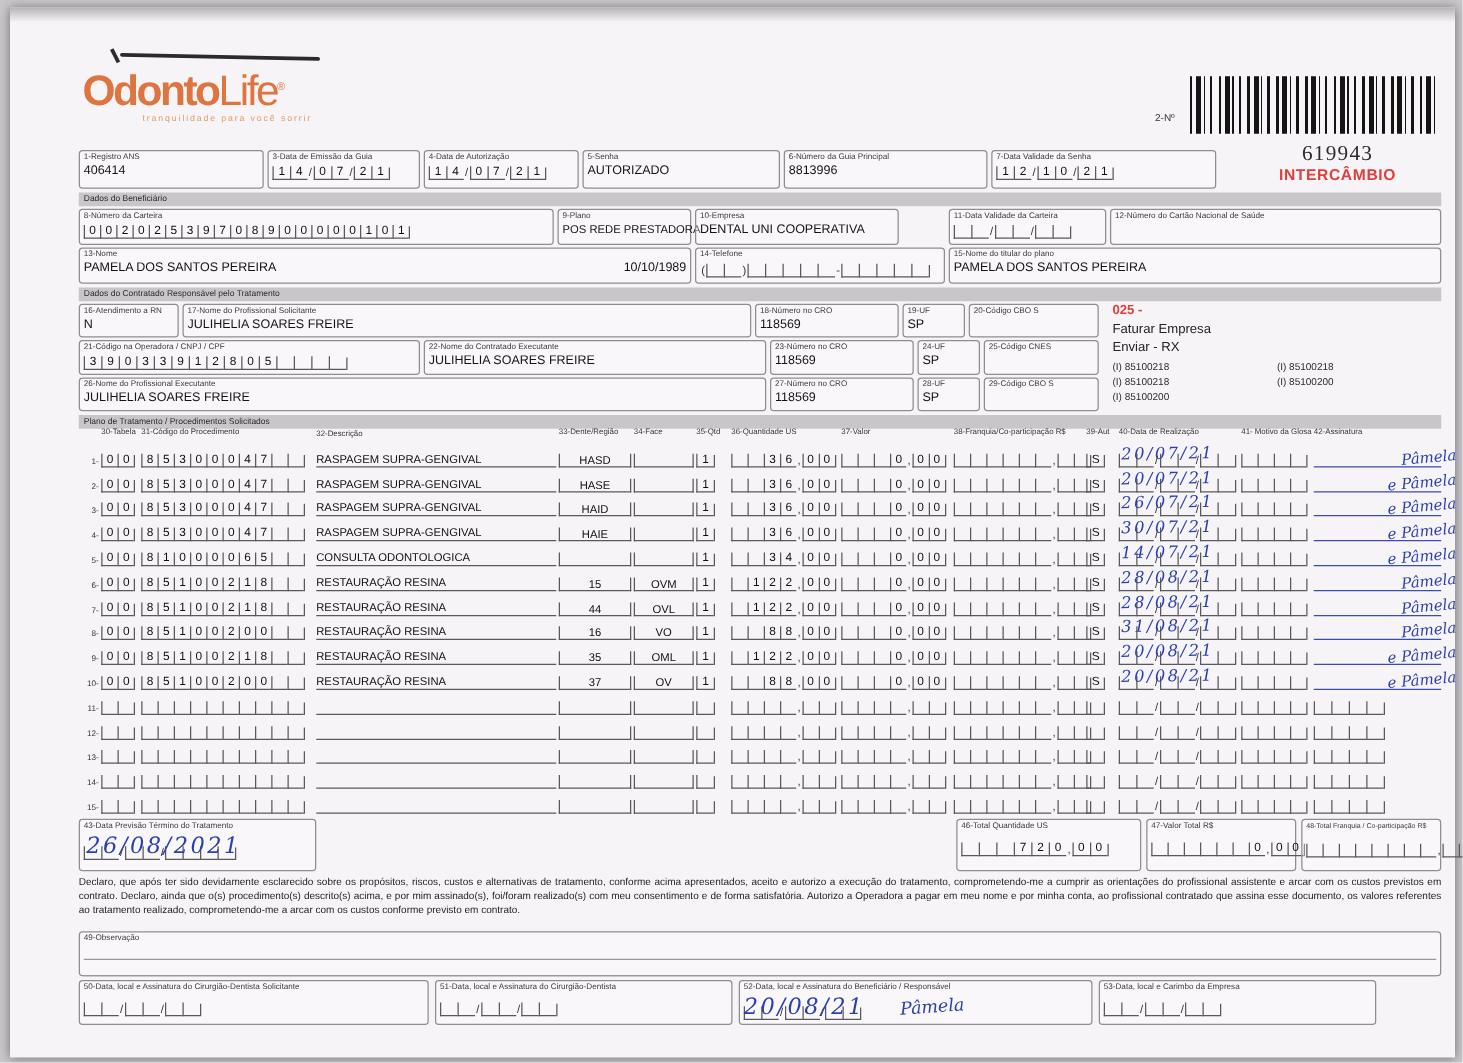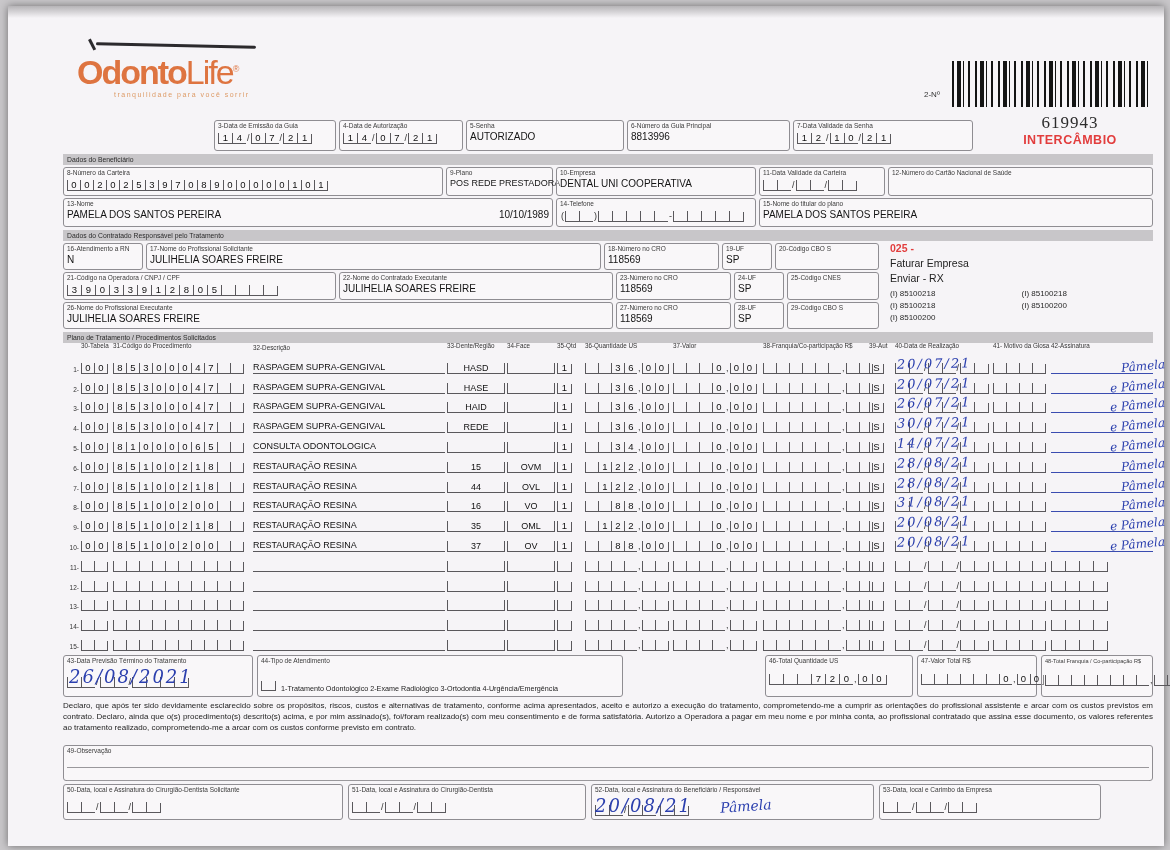--- a/index.html
+++ b/index.html
@@ -15,21 +15,21 @@
   .secbar{position:absolute;left:55px;width:1090px;height:11px;background:#c8c6c9;font-size:6.8px;color:#2b2b2b;line-height:11px;padding-left:4px;box-sizing:border-box;}
   
   .comb{display:flex;align-items:flex-end;margin-top:3px;}
   .comb .c{min-width:13px;height:10px;border-left:1px solid #5a585c;border-bottom:1.2px solid #5a585c;font-size:9.5px;line-height:10px;text-align:center;color:#101010;}
   .comb .cend{width:0;height:10px;border-left:1px solid #5a585c;}
   .comb .sep{font-size:9px;line-height:11px;padding:0 1px;color:#333;}
   .sm.comb .c{min-width:12px;}
   
   .logo{position:absolute;left:58px;top:46px;color:#de7440;}
   .logo .big{font-size:34px;line-height:34px;letter-spacing:-2px;}
-  .logo .w1{font-weight:bold;margin-left:11px;}
+  .logo .w1{font-weight:bold;}
   .logo .w2{font-weight:normal;}
   .logo .reg{font-size:9px;vertical-align:super;}
   .logo .tag{display:block;font-size:7px;letter-spacing:1.5px;color:#dd9a66;margin:2px 0 0 48px;}
   .title{position:absolute;left:375px;top:80px;width:430px;text-align:center;font-size:15px;color:#3d3d3d;letter-spacing:.5px;}
   .bc-lbl{position:absolute;left:916px;top:84px;font-size:8px;color:#333;}
   .barcode{position:absolute;left:944px;top:55px;width:198px;height:46px;background:repeating-linear-gradient(90deg,#141414 0 2px,transparent 2px 5px,#141414 5px 9px,transparent 9px 11px,#141414 11px 12px,transparent 12px 16px,#141414 16px 18px,transparent 18px 23px);}
   .gnum{position:absolute;left:978px;top:107px;width:168px;text-align:center;}
   .gnum .n{font-size:17px;color:#2c2c2c;letter-spacing:1px;font-family:Liberation Serif, serif;}
   .gnum .inter{font-size:12.5px;font-weight:bold;color:#e23d3d;letter-spacing:.5px;}
   
@@ -80,20 +80,24 @@
     <span class="big"><span class="w1">Odonto</span><span class="w2">Life</span><span class="reg">®</span></span>
     <span class="tag">tranquilidade para você sorrir</span>
   </div>
   <div class="bc-lbl">2-Nº</div>
   <div class="barcode"></div>
   <div class="gnum">
     <div class="n">619943</div>
     <div class="inter">INTERCÂMBIO</div>
   </div>
 
+  <div class="box" style="left:55px;top:114px;width:148px;height:31px">
+    <span class="lbl">1-Registro ANS</span>
+    <span class="val">406414</span>
+  </div>
   <div class="box" style="left:206px;top:114px;width:122px;height:31px">
     <span class="lbl">3-Data de Emissão da Guia</span>
     <span class="comb">
         <span class="c">1</span>
         <span class="c">4</span>
         <span class="sep">/</span>
         <span class="c">0</span>
         <span class="c">7</span>
         <span class="sep">/</span>
         <span class="c">2</span>
@@ -163,21 +167,21 @@
         <span class="c">1</span>
         <span class="c">0</span>
         <span class="c">1</span>
         <span class="cend"></span>
       </span>
   </div>
   <div class="box" style="left:438px;top:161px;width:107px;height:29px">
     <span class="lbl">9-Plano</span>
     <span class="val" style="font-size:9px">POS REDE PRESTADORA</span>
   </div>
-  <div class="box" style="left:548px;top:161px;width:200px;height:29px">
+  <div class="box" style="left:548px;top:161px;width:163px;height:29px">
     <span class="lbl">10-Empresa</span>
     <span class="val">DENTAL UNI  COOPERATIVA</span>
   </div>
   <div class="box" style="left:751px;top:161px;width:126px;height:29px">
     <span class="lbl">11-Data Validade da Carteira</span>
     <span class="comb">
         <span class="c"></span>
         <span class="c"></span>
         <span class="sep">/</span>
         <span class="c"></span>
@@ -621,21 +625,21 @@
           <span class="c">0</span>
           <span class="c">0</span>
           <span class="c">4</span>
           <span class="c">7</span>
           <span class="c"></span>
           <span class="c"></span>
           <span class="cend"></span>
         </span>
         <span class="col-desc">RASPAGEM SUPRA-GENGIVAL</span>
         <span class="col-dente">
-          <span class="wcell">REDE</span>
+          <span class="wcell">HAIE</span>
         </span>
         <span class="col-face">
           <span class="wcell"></span>
         </span>
         <span class="col-qtd comb">
           <span class="c">1</span>
           <span class="cend"></span>
         </span>
         <span class="sm col-us comb">
           <span class="c"></span>
@@ -1715,24 +1719,20 @@
           <span class="sep">/</span>
           <span class="c"></span>
           <span class="c"></span>
           <span class="c"></span>
           <span class="c"></span>
           <span class="cend"></span>
         </span>
       <span class="hw hw-big" style="position:absolute;left:2px;top:-8px">26/08/2021</span>
     </span>
   </div>
-  <div class="box" style="left:249px;top:649px;width:366px;height:42px">
-    <span class="lbl">44-Tipo de Atendimento</span>
-    <span style="display:block;margin-top:12px"><span class="cbx"></span><span class="opts">1-Tratamento Odontológico  2-Exame Radiológico  3-Ortodontia  4-Urgência/Emergência</span></span>
-  </div>
   <div class="box" style="left:757px;top:649px;width:148px;height:42px">
     <span class="lbl">46-Total Quantidade US</span>
     <span class="comb" style="margin-top:9px">
         <span class="c"></span>
         <span class="c"></span>
         <span class="c"></span>
         <span class="c">7</span>
         <span class="c">2</span>
         <span class="c">0</span>
         <span class="sep">,</span>

